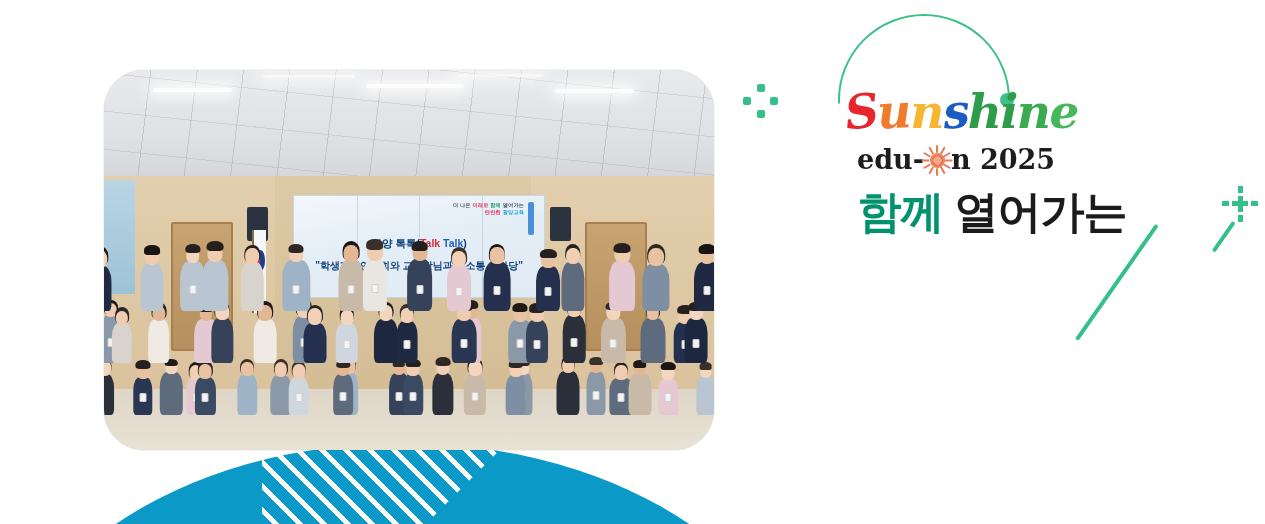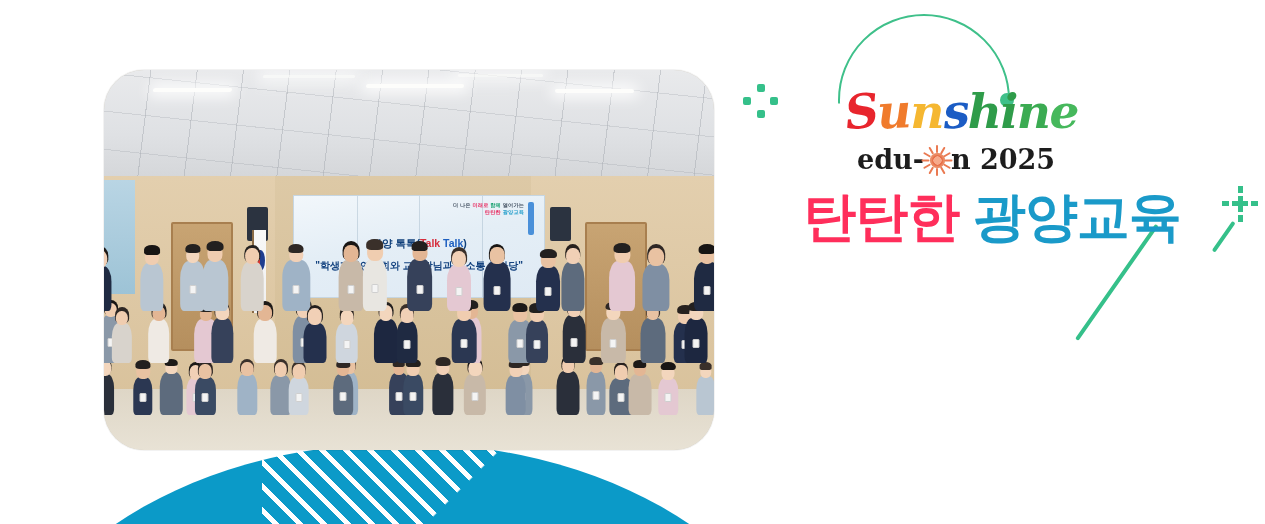--- a/index.html
+++ b/index.html
@@ -704,19 +704,19 @@
         <span class="sw-s1">S</span><span class="sw-u">u</span><span class="sw-n">n</span><span class="sw-s2">s</span><span class="sw-h">h</span><span class="sw-i">i</span><span class="sw-n2">n</span><span class="sw-e">e</span>
       </div>
       <div class="edu-line">
         <span>edu-</span><span class="sun-glyph">
           <span class="core"></span>
         <span class="ray" style="transform: rotate(0deg);"></span><span class="ray" style="transform: rotate(30deg);"></span><span class="ray" style="transform: rotate(60deg);"></span><span class="ray" style="transform: rotate(90deg);"></span><span class="ray" style="transform: rotate(120deg);"></span><span class="ray" style="transform: rotate(150deg);"></span><span class="ray" style="transform: rotate(180deg);"></span><span class="ray" style="transform: rotate(210deg);"></span><span class="ray" style="transform: rotate(240deg);"></span><span class="ray" style="transform: rotate(270deg);"></span><span class="ray" style="transform: rotate(300deg);"></span><span class="ray" style="transform: rotate(330deg);"></span></span><span>n 2025</span>
       </div>
     </div>
 
     <div class="headline">
-      <div class="hl-line hl-3">
-        <span class="c-pink">탄탄한 </span><span class="c-blue">광양교육</span>
+      <div class="hl-line hl-2">
+        <span class="c-green">함께 </span><span class="c-dark">열어가는</span>
       </div>
     </div>
 
   </div>
 </div>
 
 </body></html>

